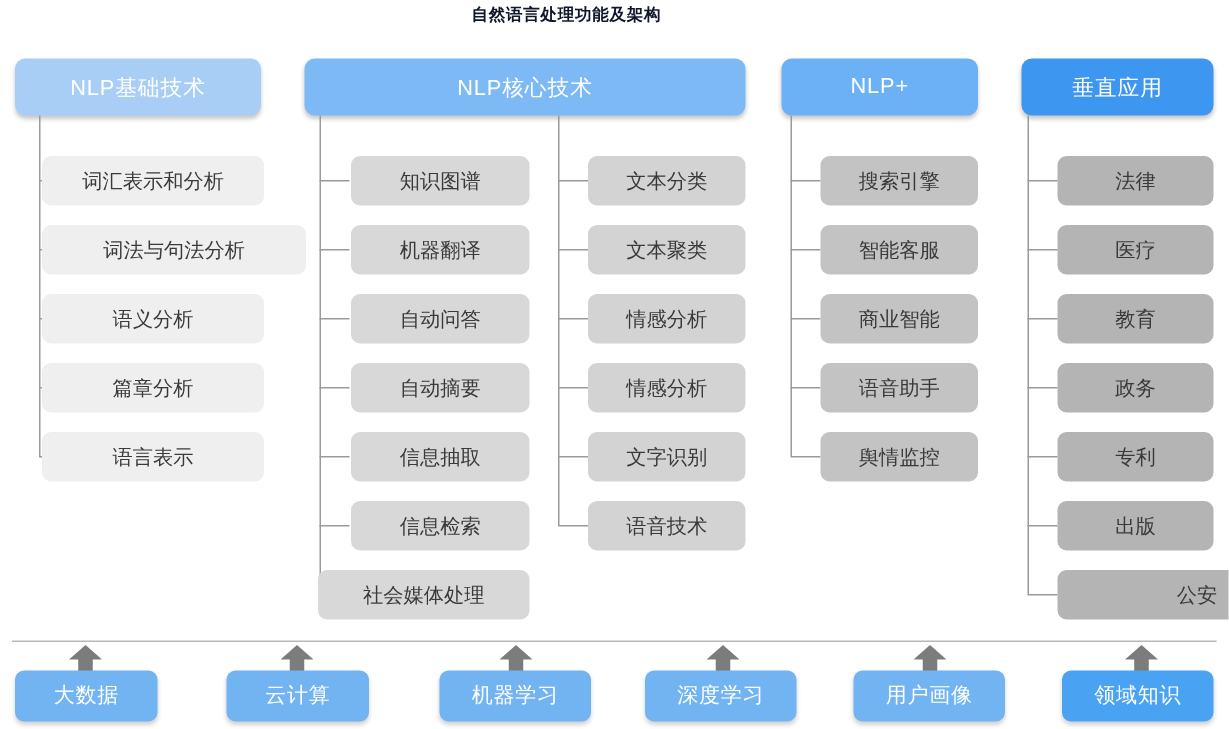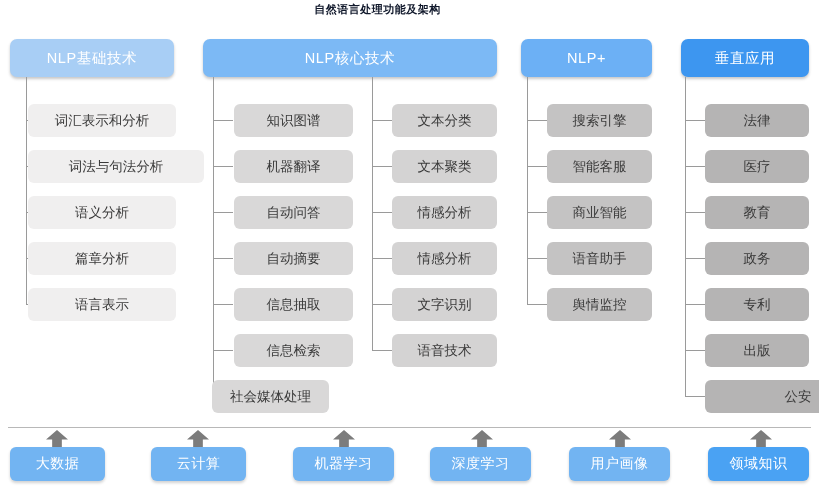--- a/index.html
+++ b/index.html
@@ -86,21 +86,21 @@
   <div class="node n2" style="left:234px;top:150px;width:119px;">机器翻译</div>
   <div class="stub" style="left:213px;top:212px;width:20px;"></div>
   <div class="node n2" style="left:234px;top:196px;width:119px;">自动问答</div>
   <div class="stub" style="left:213px;top:258px;width:20px;"></div>
   <div class="node n2" style="left:234px;top:242px;width:119px;">自动摘要</div>
   <div class="stub" style="left:213px;top:304px;width:20px;"></div>
   <div class="node n2" style="left:234px;top:288px;width:119px;">信息抽取</div>
   <div class="stub" style="left:213px;top:350px;width:20px;"></div>
   <div class="node n2" style="left:234px;top:334px;width:119px;">信息检索</div>
   <div class="stub" style="left:213px;top:396px;width:20px;"></div>
-  <div class="node n2" style="left:212px;top:380px;width:117px;">社会媒体处理</div>
+  <div class="node n2" style="left:212px;top:380px;width:141px;">社会媒体处理</div>
 
   <div class="trunk" style="left:372px;top:77px;height:273px;"></div>
   <div class="stub" style="left:372px;top:120px;width:20px;"></div>
   <div class="node n3" style="left:392px;top:104px;width:105px;">文本分类</div>
   <div class="stub" style="left:372px;top:166px;width:20px;"></div>
   <div class="node n3" style="left:392px;top:150px;width:105px;">文本聚类</div>
   <div class="stub" style="left:372px;top:212px;width:20px;"></div>
   <div class="node n3" style="left:392px;top:196px;width:105px;">情感分析</div>
   <div class="stub" style="left:372px;top:258px;width:20px;"></div>
   <div class="node n3" style="left:392px;top:242px;width:105px;">情感分析</div>

